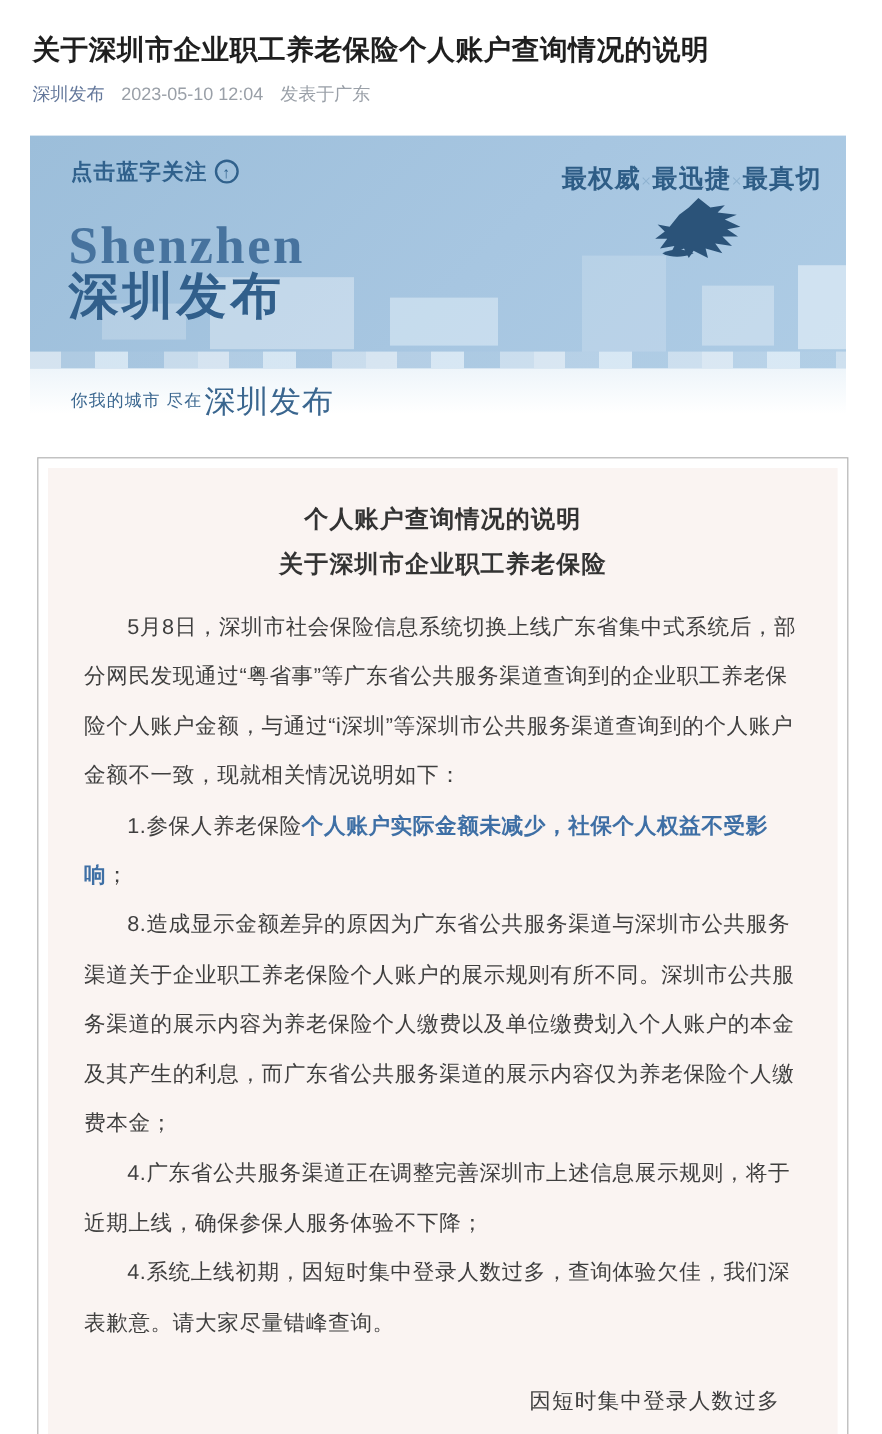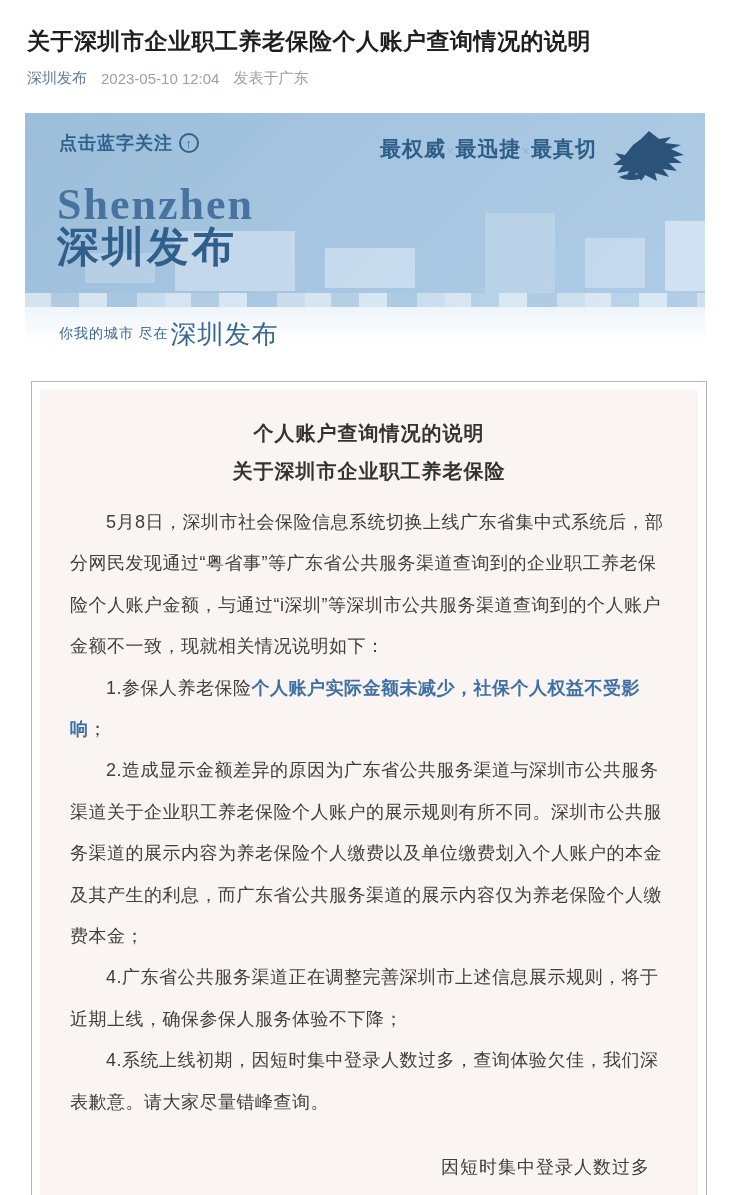--- a/index.html
+++ b/index.html
@@ -23,21 +23,21 @@
     background:linear-gradient(135deg,#9cbeda 0%,#a7c6e1 55%,#aecce5 100%);
     font-family:"Liberation Serif","DejaVu Serif",serif;
   }
   .banner-toprow { position:absolute; top:18px; left:34px; right:20px; display:flex; justify-content:space-between; align-items:flex-start; }
   .follow { display:flex; align-items:center; gap:6px; font-size:18px; font-weight:bold; color:#30618c; letter-spacing:1px; }
   .follow-circle {
     width:20px; height:20px; border:2px solid #30618c; border-radius:50%;
     display:inline-flex; align-items:center; justify-content:center;
     font-size:13px; font-weight:bold; color:#30618c; line-height:1;
   }
-  .slogan { display:flex; gap:6px; font-size:21px; font-weight:bold; color:#2e5d86; letter-spacing:1px; margin-top:4px; }
+  .slogan { display:flex; align-items:center; gap:6px; font-size:21px; font-weight:bold; color:#2e5d86; letter-spacing:1px; margin-top:4px;flex-direction:column; }
   .slogan .x { color:#8db1cf; font-size:15px; font-weight:normal; }
   .eagle { margin-left:8px; margin-top:-6px; }
   .brand-en {
     position:absolute; left:32px; top:66px; font-size:44px; color:#47739e;
     letter-spacing:2px; font-weight:bold;
   }
   .brand-cn {
     position:absolute; left:32px; top:106px; font-size:42px; color:#315f8b;
     font-weight:bold; letter-spacing:3px;
   }
@@ -128,21 +128,21 @@
 
   <div class="notice">
     <div class="notice-inner">
       <div class="notice-title">
         <div>个人账户查询情况的说明</div>
         <div>关于深圳市企业职工养老保险</div>
       </div>
       <div class="article-body">
           <p><span>5月8日，深圳市社会保险信息系统切换上线广东省集中式系统后，部分网民发现通过“粤省事”等广东省公共服务渠道查询到的企业职工养老保险个人账户金额，与通过“i深圳”等深圳市公共服务渠道查询到的个人账户金额不一致，现就相关情况说明如下：</span></p>
           <p><span>1.参保人养老保险</span><span class="em">个人账户实际金额未减少，社保个人权益不受影响</span><span>；</span></p>
-          <p><span>2.造成显示金额差异的原因为广东省公共服务渠道与深圳市公共服务渠道关于企业职工养老保险个人账户的展示规则有所不同。深圳市公共服务渠道的展示内容为养老保险个人缴费以及单位缴费划入个人账户的本金及其产生的利息，而广东省公共服务渠道的展示内容仅为养老保险个人缴费本金；</span></p>
+          <p><span>8.造成显示金额差异的原因为广东省公共服务渠道与深圳市公共服务渠道关于企业职工养老保险个人账户的展示规则有所不同。深圳市公共服务渠道的展示内容为养老保险个人缴费以及单位缴费划入个人账户的本金及其产生的利息，而广东省公共服务渠道的展示内容仅为养老保险个人缴费本金；</span></p>
           <p><span>4.广东省公共服务渠道正在调整完善深圳市上述信息展示规则，将于近期上线，确保参保人服务体验不下降；</span></p>
           <p><span>4.系统上线初期，因短时集中登录人数过多，查询体验欠佳，我们深表歉意。请大家尽量错峰查询。</span></p>
         </div>
       <div class="signature-block">
         <div>因短时集中登录人数过多</div>
         <div>2023年5月10日</div>
       </div>
     </div>
   </div>
 

